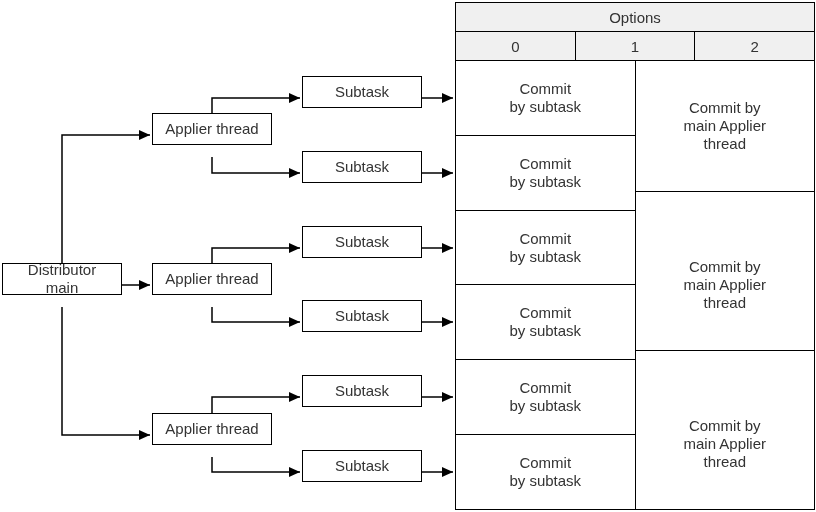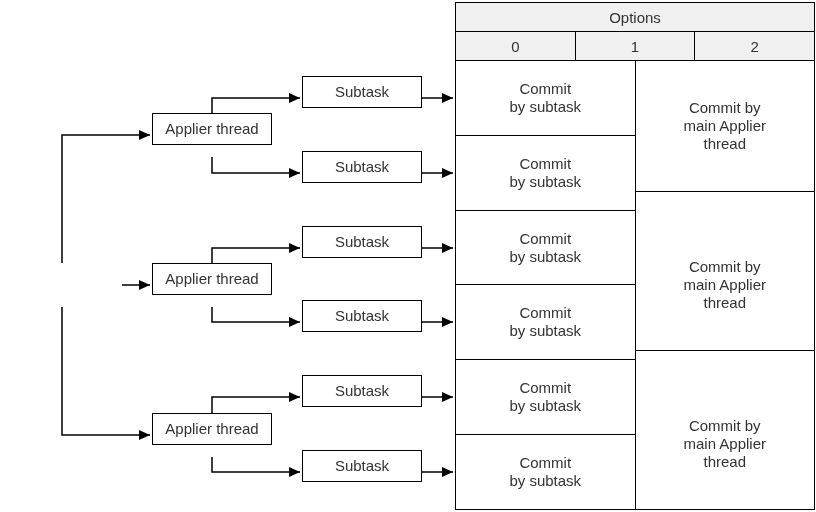--- a/index.html
+++ b/index.html
@@ -99,20 +99,24 @@
 
       <polyline points="422,98 453,98" marker-end="url(#arrow)"></polyline>
       <polyline points="422,173 453,173" marker-end="url(#arrow)"></polyline>
       <polyline points="422,248 453,248" marker-end="url(#arrow)"></polyline>
       <polyline points="422,322 453,322" marker-end="url(#arrow)"></polyline>
       <polyline points="422,397 453,397" marker-end="url(#arrow)"></polyline>
       <polyline points="422,472 453,472" marker-end="url(#arrow)"></polyline>
     </g>
   </svg>
 
+  <div class="node" style="left:2px;top:263px">
+    <span class="node-label">Distributor
+main</span>
+  </div>
 
   <div class="node" style="left:152px;top:113px">
     <span class="node-label">Applier thread</span>
   </div>
   <div class="node" style="left:152px;top:263px">
     <span class="node-label">Applier thread</span>
   </div>
   <div class="node" style="left:152px;top:413px">
     <span class="node-label">Applier thread</span>
   </div>

